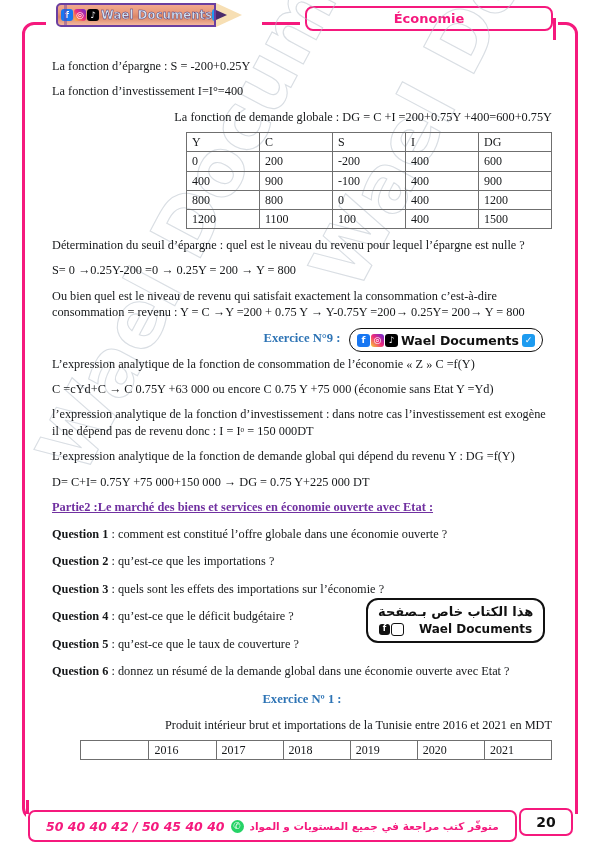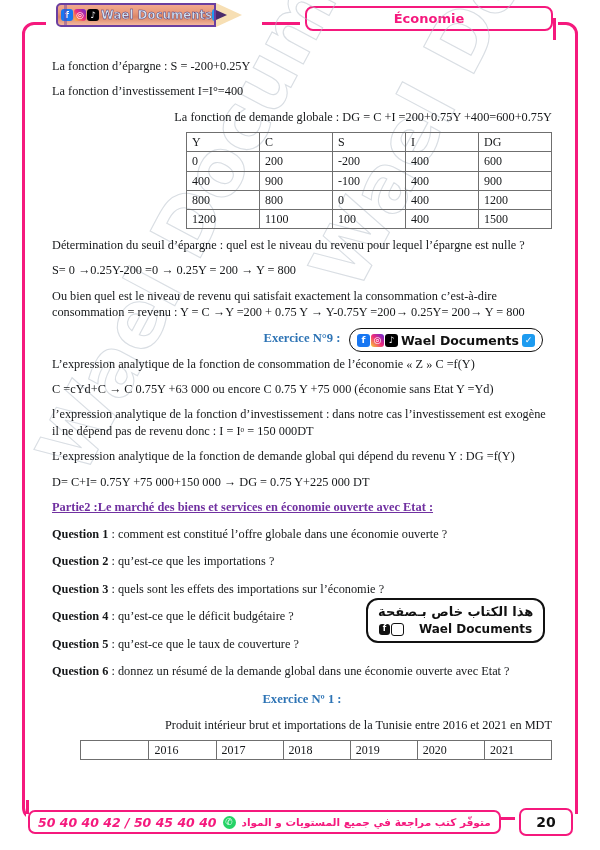--- a/index.html
+++ b/index.html
@@ -185,24 +185,24 @@
     font-weight:bold;font-size:12px;color:#111;
   }
   .badge-arabic .soc span{width:11px;height:11px;font-size:8px;}
   .ic-fb-b{background:#111;border-radius:50%;}
   .ic-ig-b{background:#fff;color:#111;border:1.3px solid #111;border-radius:3px;font-size:7px;}
   .ic-tt-b{background:#fff;color:#111;font-size:10px;}
 
   
   .footer-pill{
     position:absolute;left:28px;top:810px;
-    height:24px;
+    height:32px;
     border:2.5px solid #f5197d;border-radius:7px;background:#fff;
     display:flex;align-items:center;gap:6px;
-    padding:0 8px;z-index:4;box-sizing:border-box;
+    padding:0 16px;z-index:4;box-sizing:border-box;
   }
   .footer-pill .phone{
     font-family:"DejaVu Sans", sans-serif;
     font-weight:bold;font-size:12.5px;color:#f5197d;
     font-style:italic;white-space:nowrap;
   }
   .wa{
     width:13px;height:13px;border-radius:50%;background:#25d366;
     display:inline-flex;align-items:center;justify-content:center;
     font-size:9px;color:#fff;font-family:"DejaVu Sans",sans-serif;

